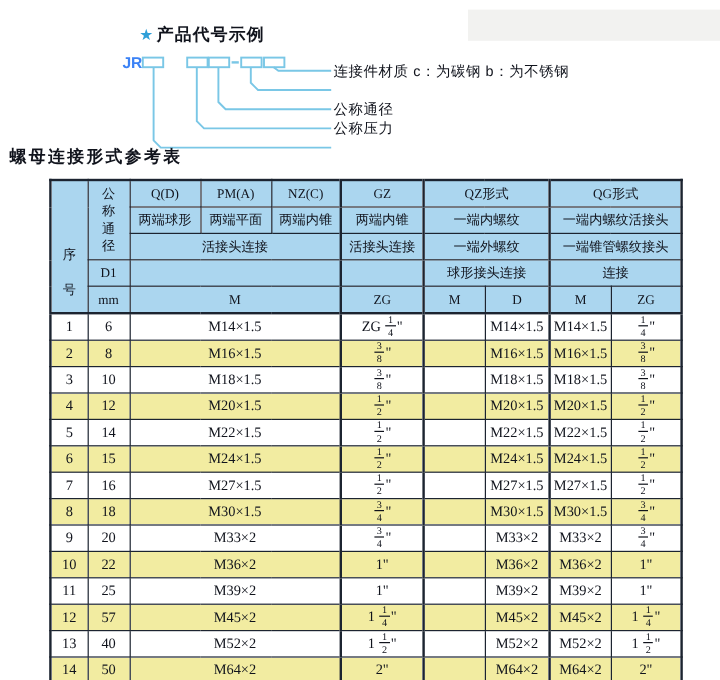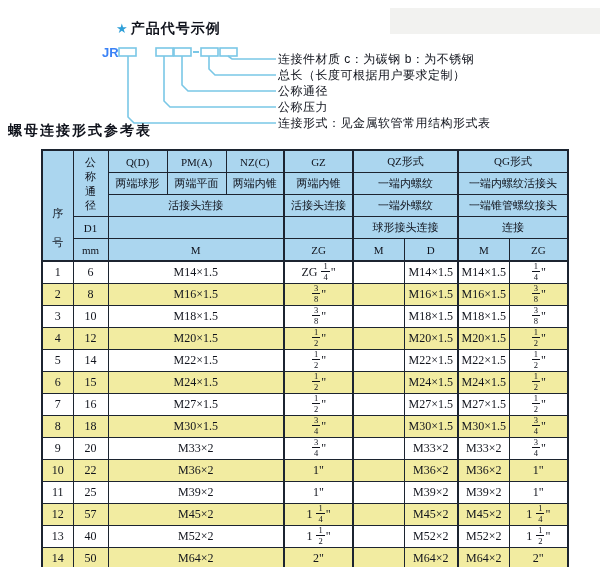--- a/index.html
+++ b/index.html
@@ -63,24 +63,22 @@
       <polyline points="164,56 164,101 170,107 276,107"></polyline>
       <polyline points="128,56 128,117 134,123 276,123"></polyline>
       <line x1="193" y1="52" x2="199" y2="52" stroke-width="2"></line>
     </g>
   </svg>
 
   <div class="diag-title"><span class="star">★</span><span>产品代号示例</span></div>
   <div class="jr">JR</div>
 
   <div class="diag-label" style="top:52px">连接件材质  c：为碳钢  b：为不锈钢</div>
-  <div class="diag-label" style="top:68px">总长（长度可根据用户要求定制）</div>
   <div class="diag-label" style="top:84px">公称通径</div>
   <div class="diag-label" style="top:100px">公称压力</div>
-  <div class="diag-label" style="top:116px">连接形式：见金属软管常用结构形式表</div>
 
   <h2 class="tbl-title">螺母连接形式参考表</h2>
 
   <table class="ref">
     <colgroup>
       <col style="width:31px">
         <col style="width:35px">
       <col style="width:59px">
         <col style="width:59px">
         <col style="width:58px">

